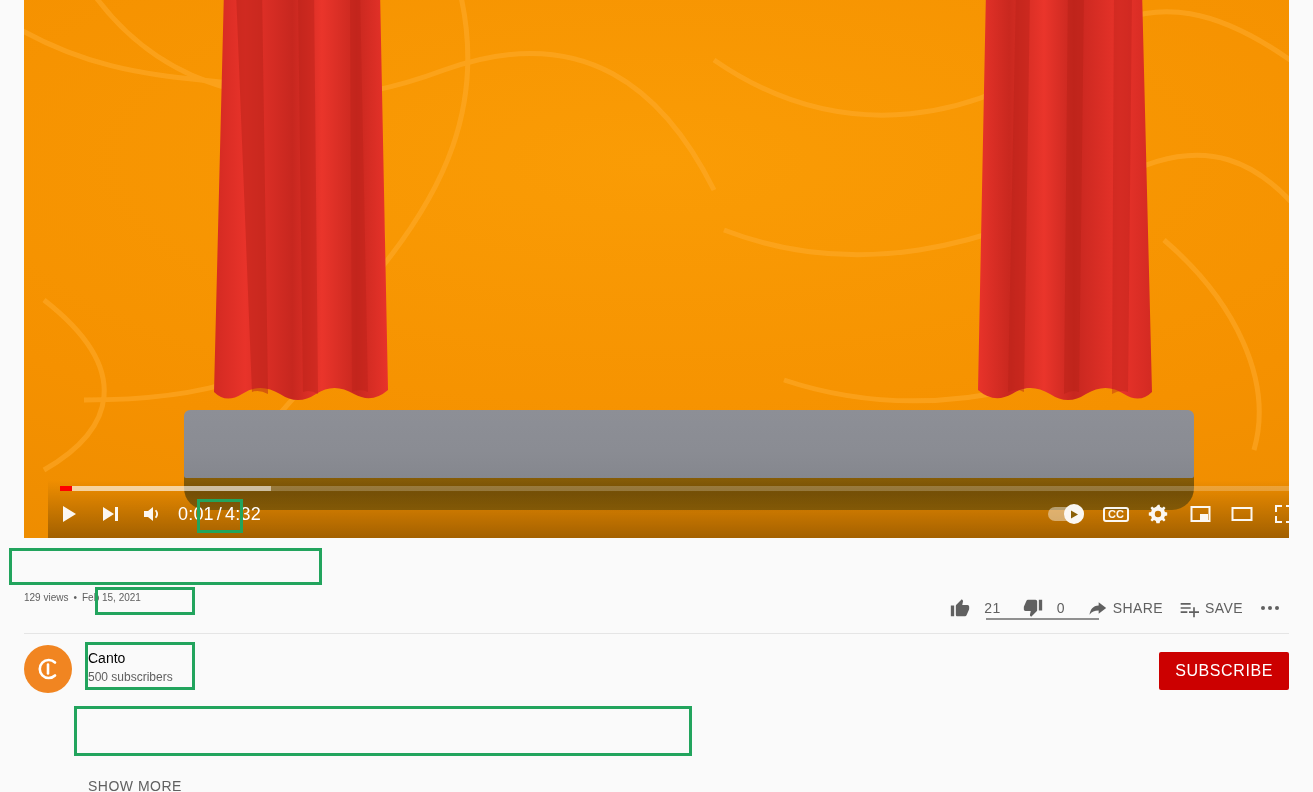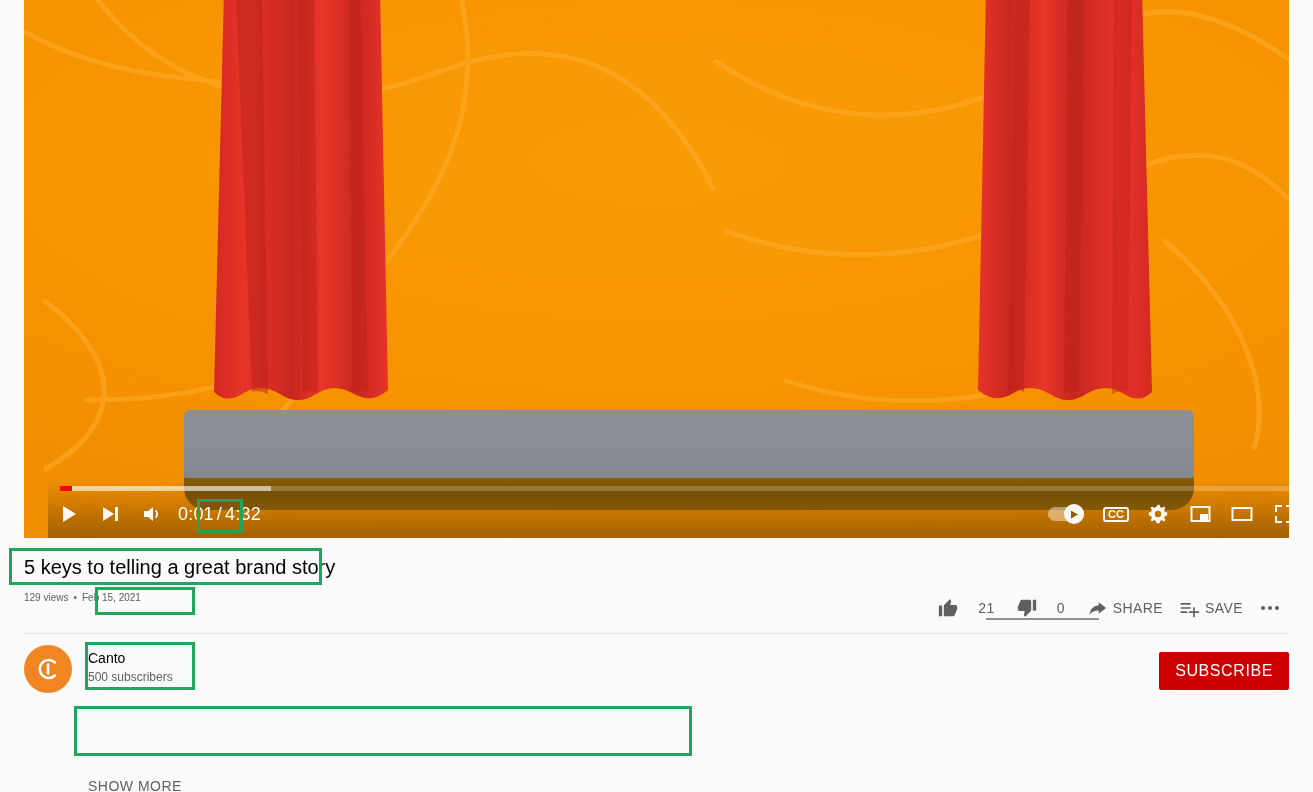--- a/index.html
+++ b/index.html
@@ -103,21 +103,21 @@
   .actions {
     position: absolute; right: 0; top: 0; display: flex; align-items: center; gap: 0;
   }
   .action-btn {
     display: flex; align-items: center; gap: 6px; height: 36px; padding: 0 8px;
     font-size: 14px; font-weight: 500; color: #606060; cursor: pointer;
     letter-spacing: .4px; background: none; border: 0;
     font-family: "Liberation Sans", sans-serif;
   }
   .action-btn svg { fill: #606060; }
-  .action-btn.count-btn { gap: 20px; padding-right: 14px; }
+  .action-btn.count-btn { gap: 14px; padding-right: 14px; }
   .more-btn { padding: 0 10px; }
   .ratio-bar {
     position: absolute; left: 962px; top: 28px; width: 113px; height: 2px; background: #e5e5e5;
   }
   .ratio-fill { height: 100%; background: #909090; }
 
   
   .divider {
     position: absolute; left: 24px; top: 633px; width: 1265px; height: 1px; background: #e5e5e5;
   }
@@ -283,21 +283,20 @@
           <svg width="18" height="18" viewBox="0 0 18 18">
             <path d="M0,0 h7 v2 h-5 v5 h-2 Z M11,0 h7 v7 h-2 v-5 h-5 Z M0,11 h2 v5 h5 v2 h-7 Z M16,11 h2 v7 h-7 v-2 h5 Z"></path>
           </svg>
         </button>
       </div>
     </div>
   </div>
 
   <div class="hl" style="left:197px; top:499px; width:46px; height:34px;"></div>
 
-  <div class="video-title">5 keys to telling a great brand story</div>
   <div class="hl" style="left:9px; top:548px; width:313px; height:37px;"></div>
 
   <div class="meta-row">
     <div class="meta-left">
       <span>129 views</span>
       <span>•</span>
       <span>Feb 15, 2021</span>
     </div>
 
     <div class="actions">

